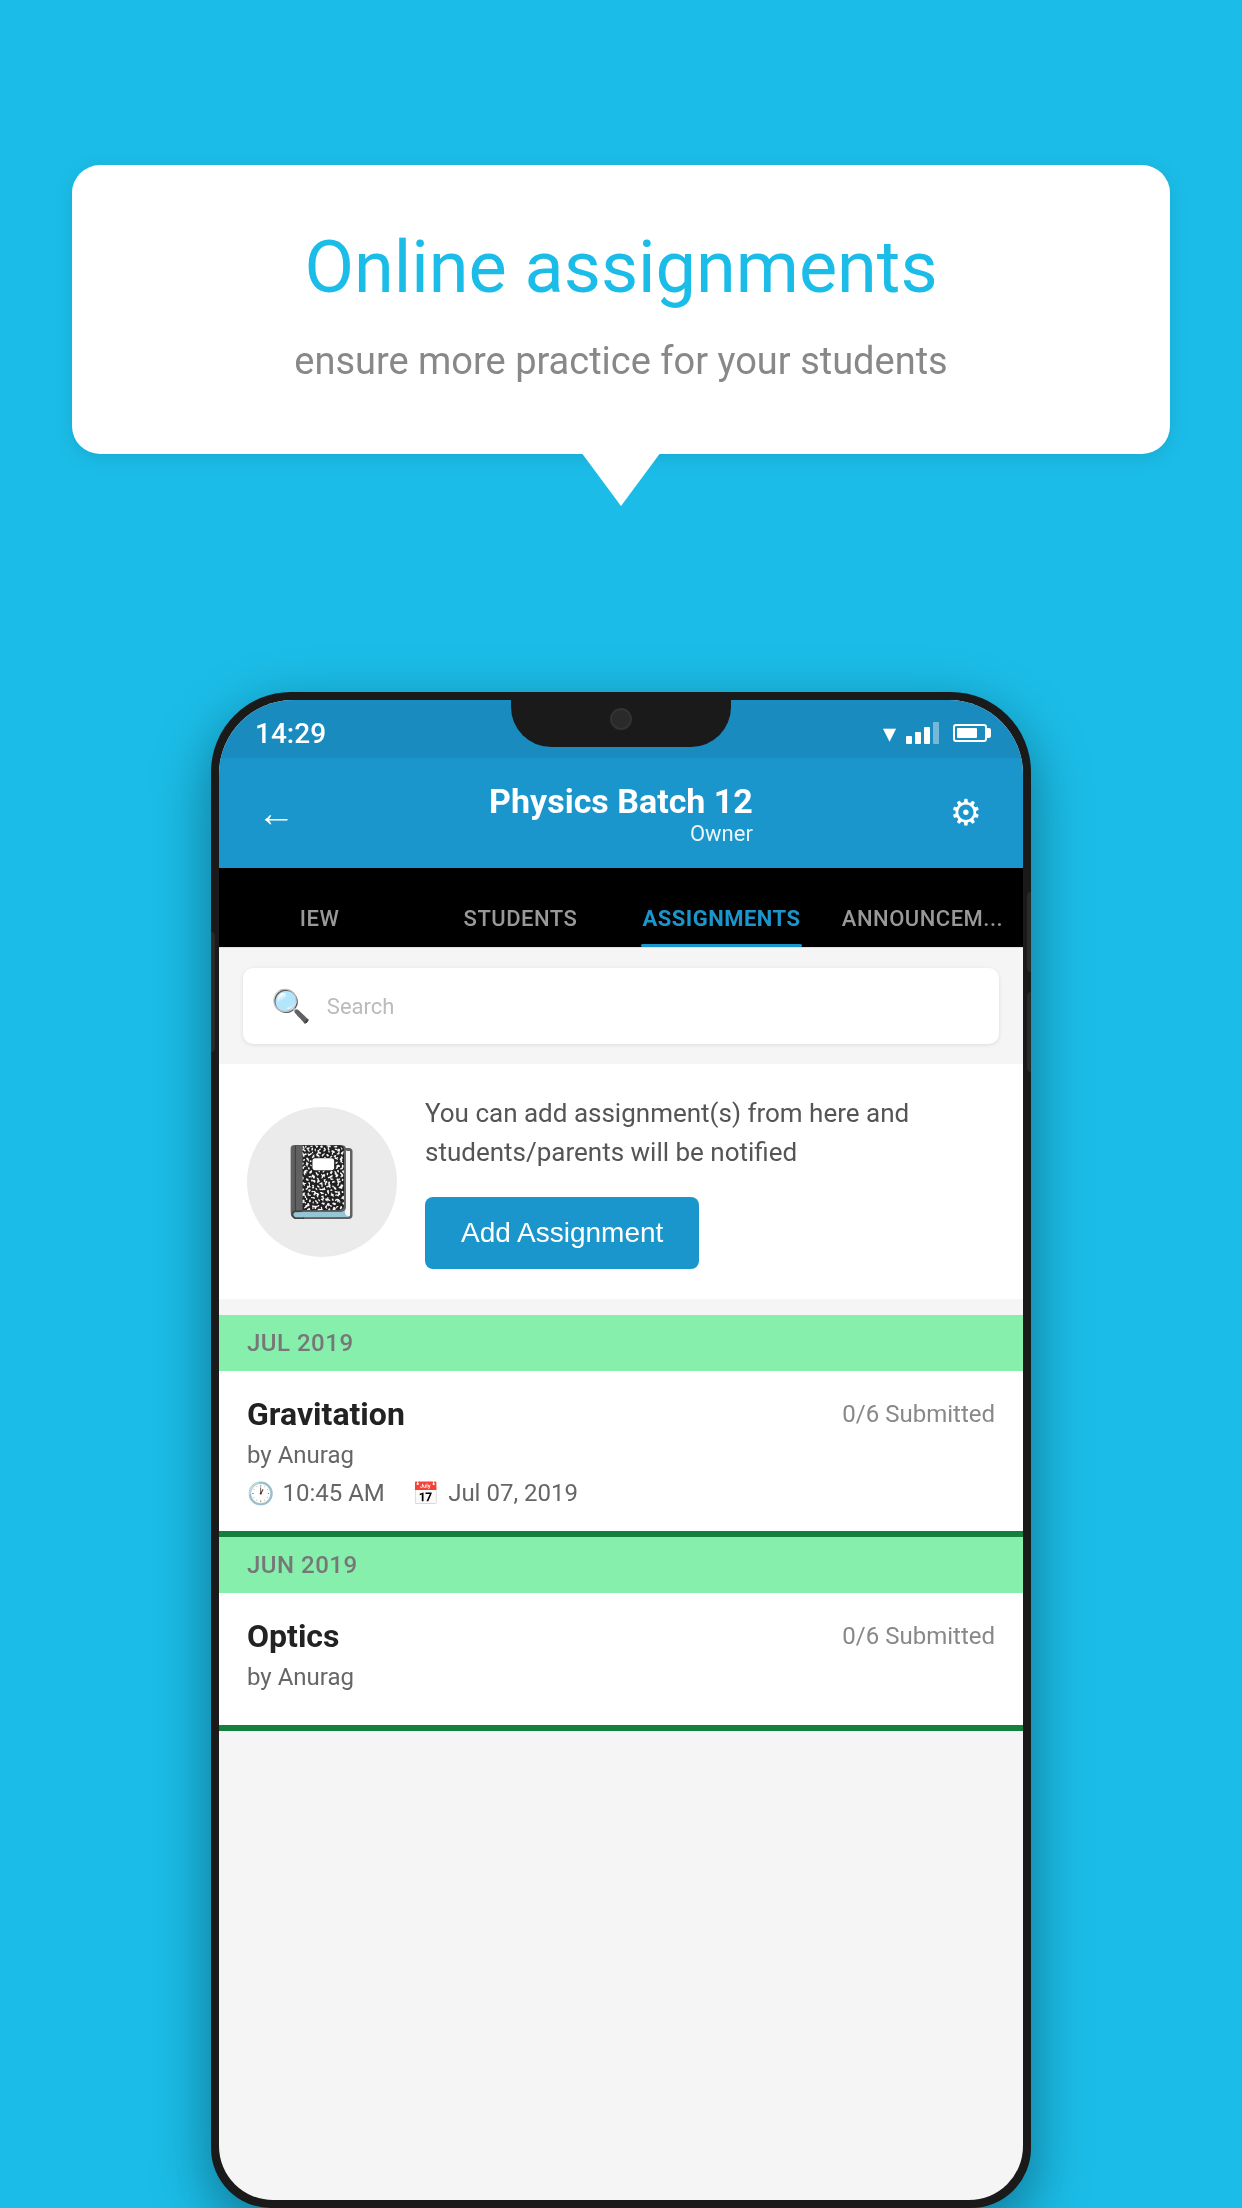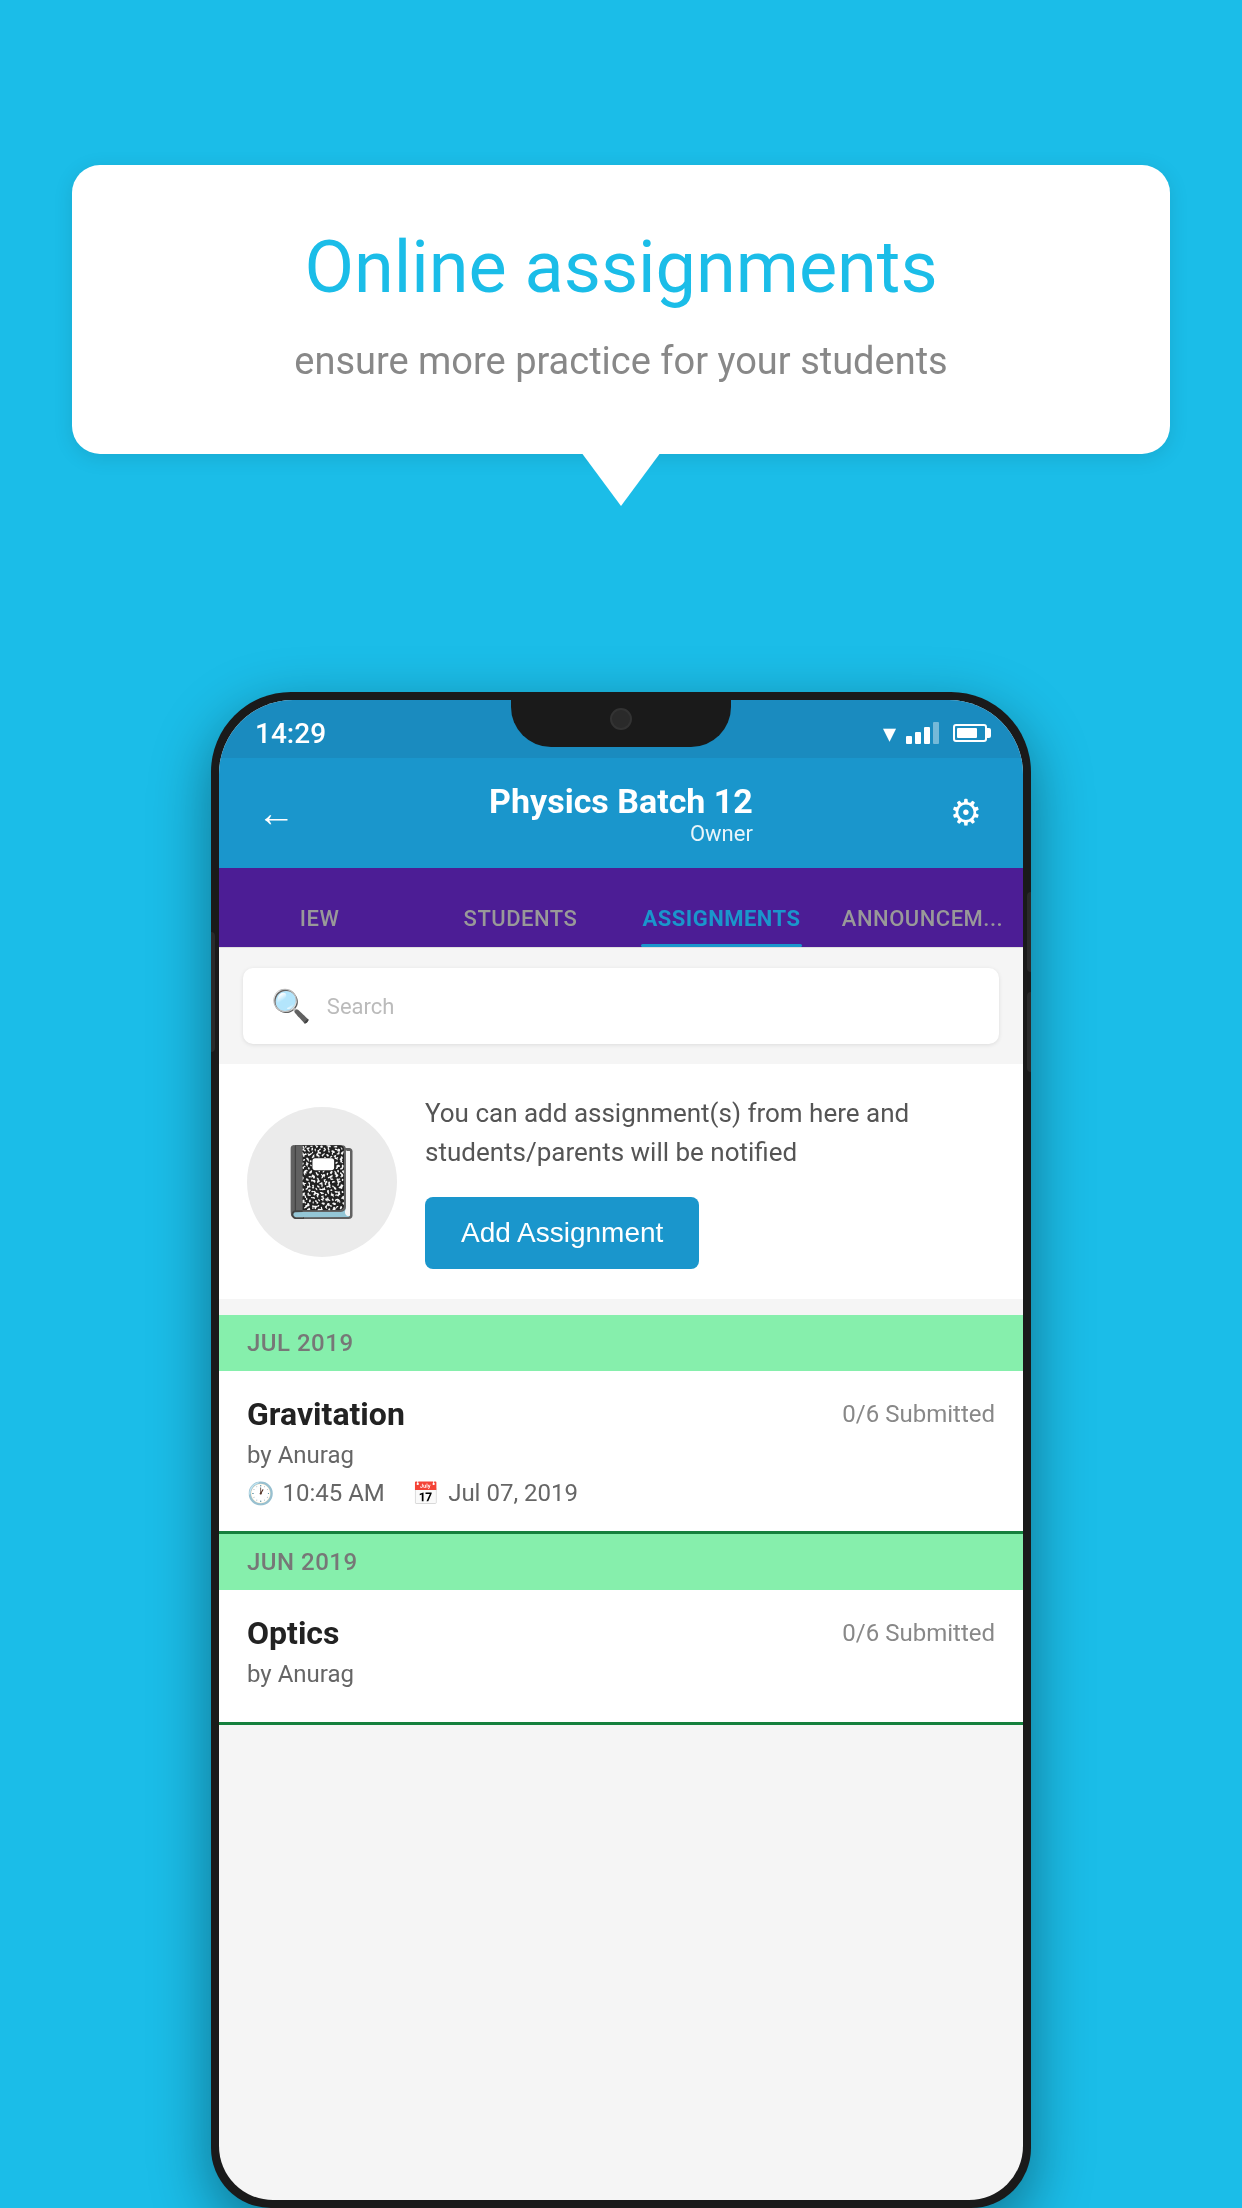--- a/index.html
+++ b/index.html
@@ -220,21 +220,21 @@
     .settings-icon {
       color: white;
       font-size: 36px;
       cursor: pointer;
       width: 50px;
       text-align: center;
     }
 
     
     .tab-bar {
-      background: #4c1d95;
+      background: #000000;
       display: flex;
       border-bottom: 1px solid #e0e0e0;
       height: 80px;
       align-items: flex-end;
     }
 
     .tab-item {
       flex: 1;
       text-align: center;
       padding-bottom: 16px;
@@ -347,21 +347,21 @@
       font-size: 24px;
       color: #777;
       font-weight: 500;
       letter-spacing: 0.5px;
     }
 
     
     .assignment-item {
       background: white;
       padding: 24px 28px;
-      border-bottom: 3px solid #15803d;
+      border-bottom: 6px solid #15803d;
     }
 
     .assignment-item-header {
       display: flex;
       justify-content: space-between;
       align-items: center;
       margin-bottom: 8px;
     }
 
     .assignment-item-title {

